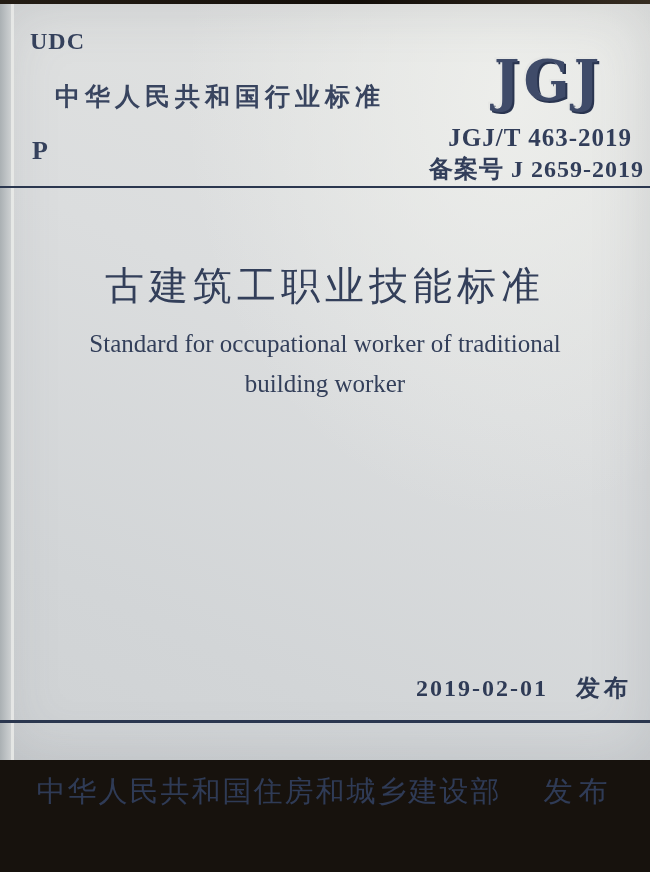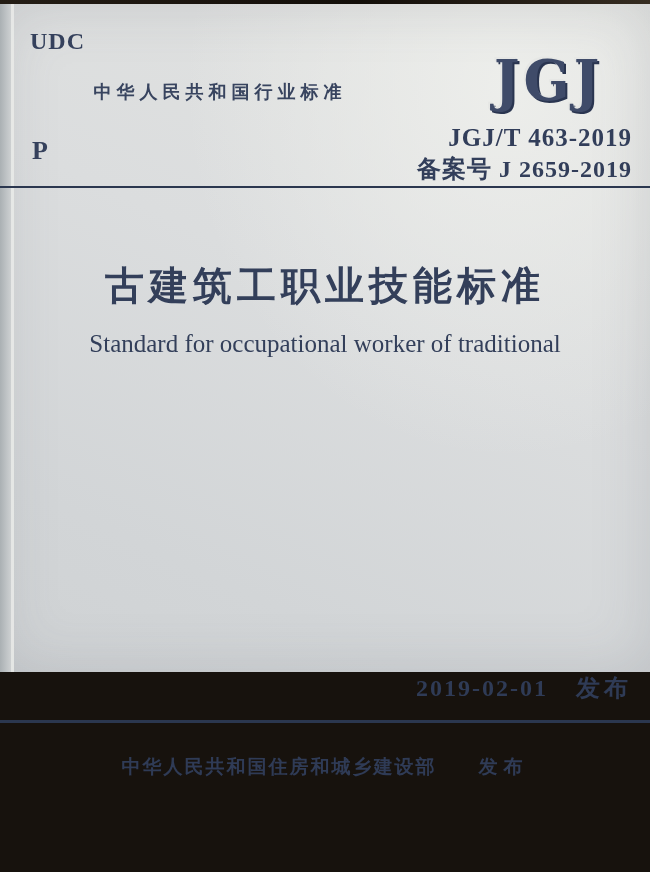--- a/index.html
+++ b/index.html
@@ -13,21 +13,21 @@
     overflow: hidden;
     background: #17120d;
     font-family: "Liberation Serif", serif;
   }
   
   .paper {
     position: absolute;
     left: 0;
     top: 4px;
     width: 650px;
-    height: 668px;
+    height: 756px;
     background:
       radial-gradient(ellipse at 78% 12%, rgba(238,239,236,0.9) 0%, rgba(238,239,236,0) 45%),
       linear-gradient(205deg, #e3e4e2 0%, #dbddde 45%, #d2d5d7 80%, #cfd2d4 100%);
     box-shadow: inset 0 0 60px rgba(90,95,105,0.18);
   }
   
   .spine-shade {
     position: absolute;
     left: 0; top: 0;
     width: 11px; height: 100%;
@@ -61,21 +61,21 @@
     left: 32px; top: 132px;
     font-size: 26px;
     font-weight: bold;
   }
   .header-cn {
     position: absolute;
     left: 0; top: 76px;
     width: 440px;
     text-align: center;
     font-family: "Liberation Sans", sans-serif;
-    font-size: 18px;
+    font-size: 25px;
     font-weight: bold;
     letter-spacing: 5px;
     color: #38445f;
   }
   .jgj-logo {
     position: absolute;
     left: 494px; top: 44px;
     font-family: "DejaVu Serif", serif;
     font-size: 54px;
     font-weight: bold;
@@ -91,41 +91,41 @@
     position: absolute;
     right: 18px; top: 120px;
     font-size: 25px;
     font-weight: bold;
     letter-spacing: 1px;
     text-align: left;
     color: #323e5a;
   }
   .record-num {
     position: absolute;
-    right: 18px; top: 149px;
+    right: 6px; top: 149px;
     font-size: 24px;
     font-weight: bold;
     letter-spacing: 1px;
     text-align: right;
     color: #323e5a;
   }
   .rule-1 {
     position: absolute;
     left: 0; top: 182px;
     width: 100%; height: 2px;
     background: #2b374f;
   }
   .title-cn {
     position: absolute;
     left: 0; top: 255px;
     width: 100%;
     text-align: center;
     font-family: "DejaVu Serif", "Liberation Serif", serif;
     font-size: 39px;
-    font-weight: 700;
+    font-weight: 400;
     letter-spacing: 5px;
     color: #333f5a;
   }
   .title-en {
     position: absolute;
     left: 0; top: 320px;
     width: 100%;
     text-align: center;
     font-size: 25px;
     line-height: 40px;
@@ -150,26 +150,26 @@
     letter-spacing: 4px;
   }
   .rule-2 {
     position: absolute;
     left: 0; top: 716px;
     width: 100%; height: 3px;
     background: #2b374f;
   }
   .publisher-row {
     position: absolute;
-    left: 0; top: 750px;
+    left: 0; top: 768px;
     width: 100%;
     text-align: center;
     font-family: "Liberation Sans", sans-serif;
-    font-size: 19px;
-    font-weight: bold;
+    font-size: 29px;
+    font-weight: normal;
     letter-spacing: 2px;
     color: #2f3b56;
     white-space: nowrap;
   }
   .publisher-label {
     margin-left: 42px;
     letter-spacing: 6px;
   }
 </style>
 </head>
@@ -189,20 +189,21 @@
   <div class="record-num">备案号 J 2659-2019</div>
 
   <div class="class-p ink">P</div>
 
   <div class="rule-1"></div>
 
   <div class="title-cn">古建筑工职业技能标准</div>
 
   <div class="title-en">
     <div>Standard for occupational worker of traditional</div>
+    <div>building worker</div>
   </div>
 
   <div class="dates-row">
     <div>
       <span class="date-value">2019-02-01</span><span class="date-label">发布</span>
     </div>
   </div>
 
   <div class="rule-2"></div>
 

